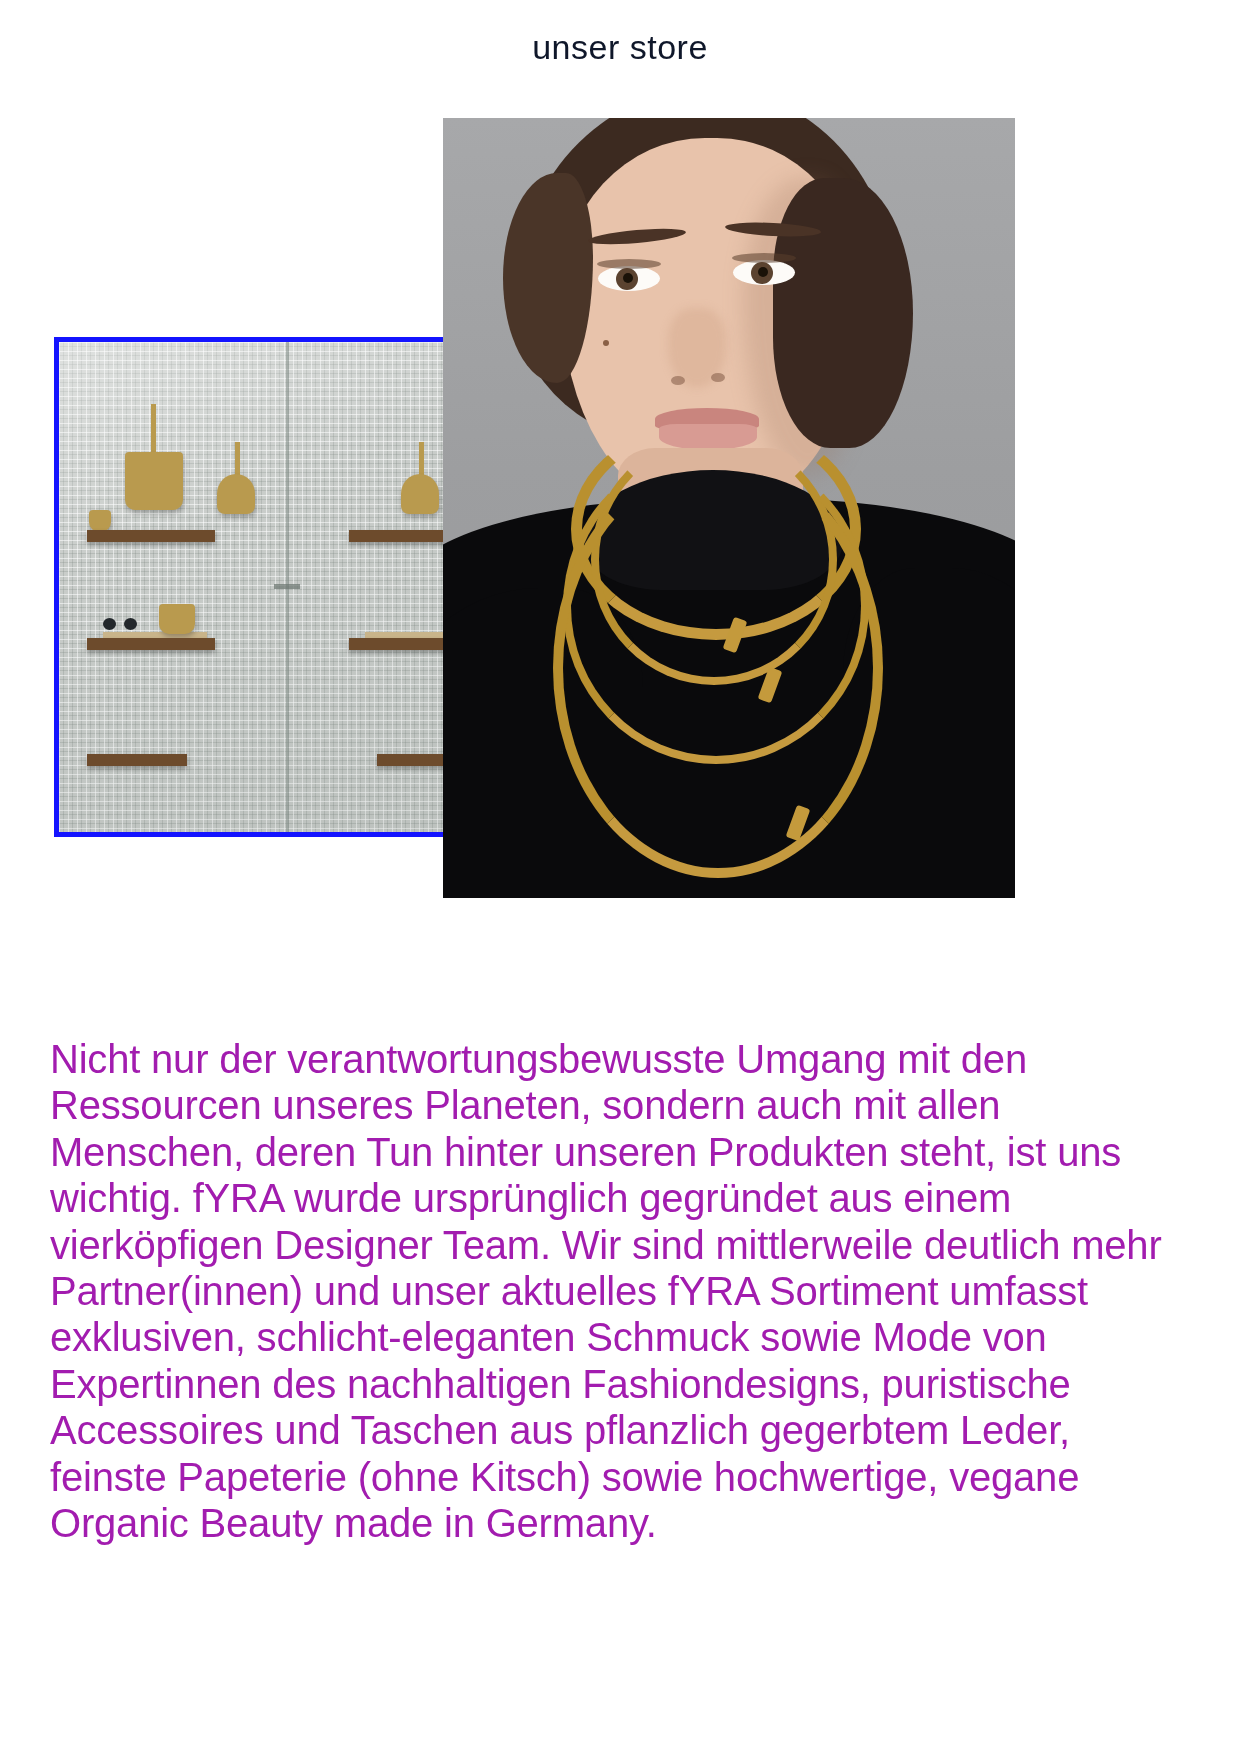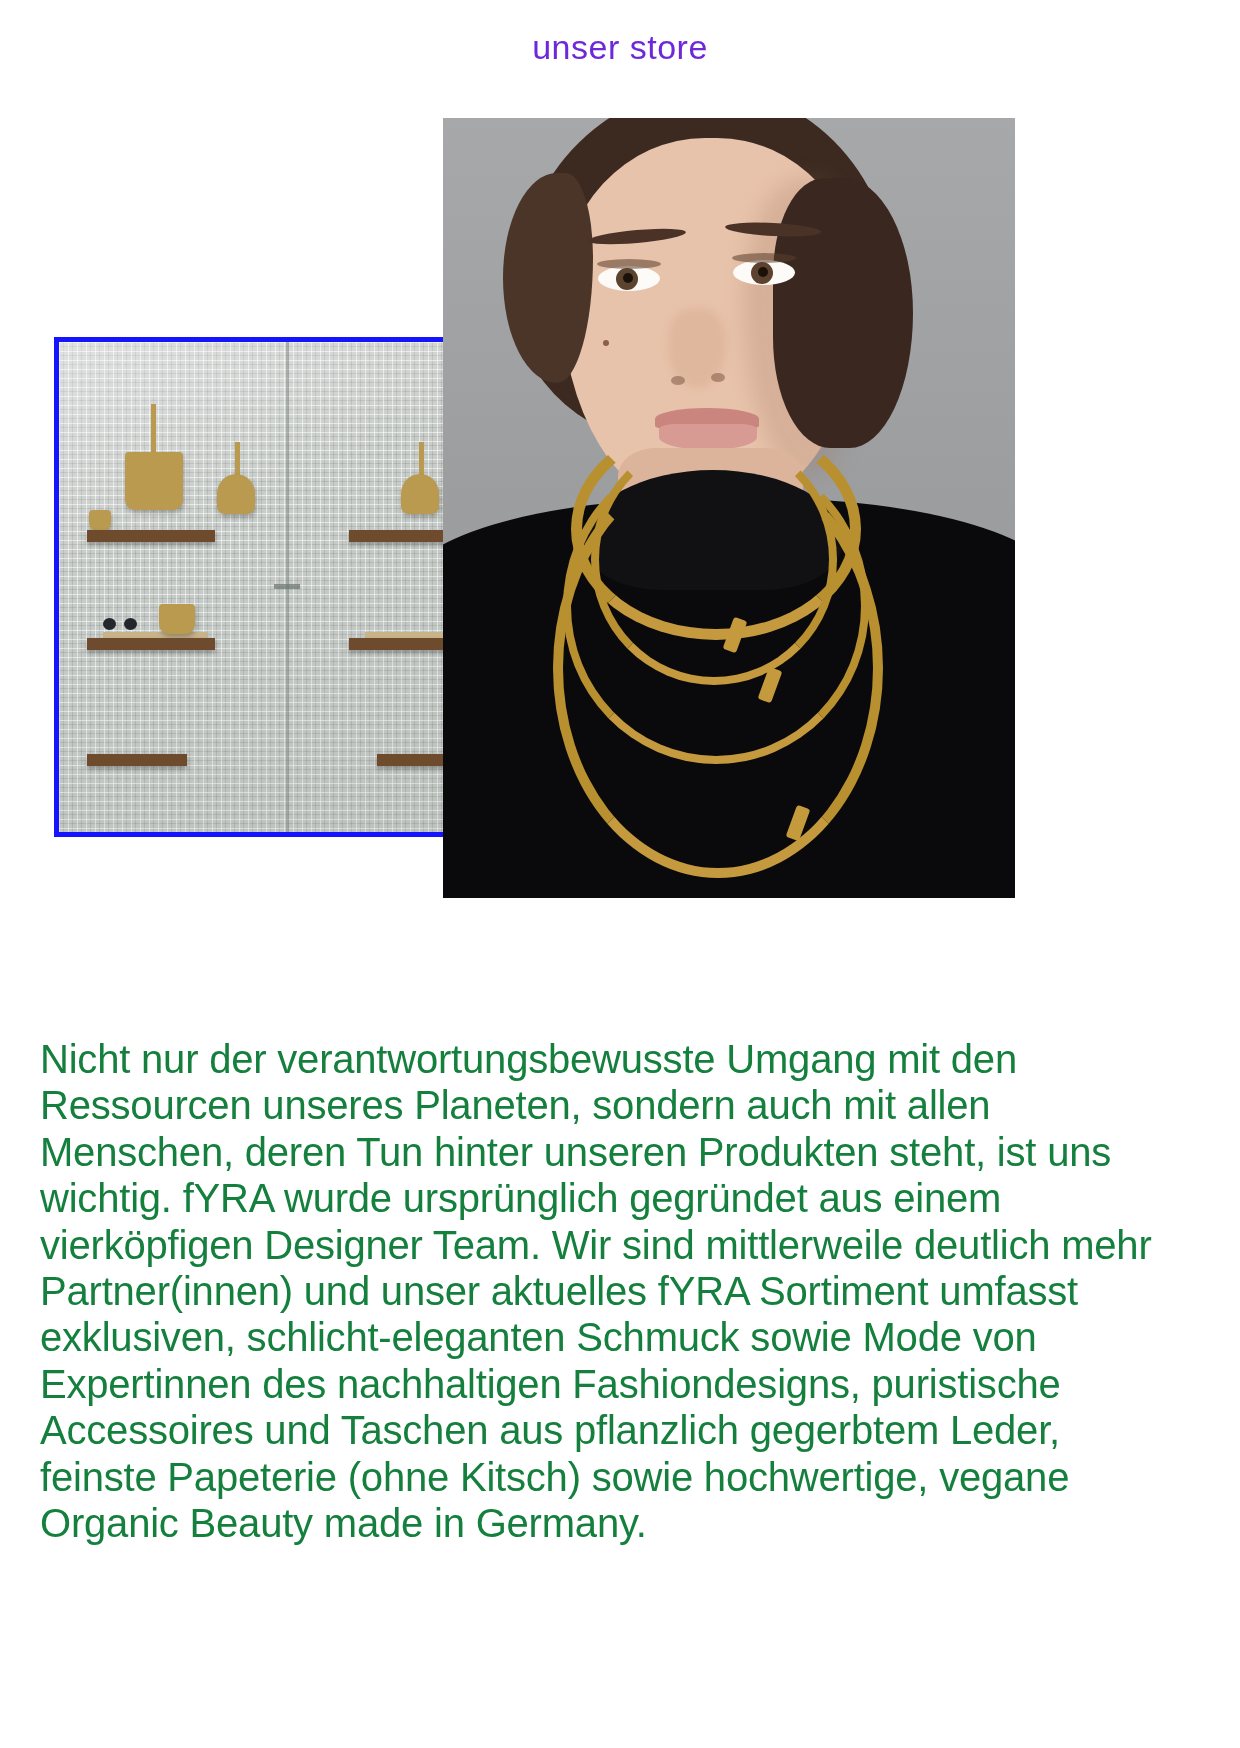--- a/index.html
+++ b/index.html
@@ -17,21 +17,21 @@
 
   
   .page-header {
     position: absolute;
     top: 28px;
     left: 0;
     width: 100%;
     text-align: center;
     font-size: 34px;
     letter-spacing: 0.5px;
-    color: #6d28d9;
+    color: #0f172a;
     font-weight: 400;
   }
 
   
   .collage {
     position: absolute;
     top: 118px;
     left: 0;
     width: 1240px;
     height: 790px;
@@ -356,24 +356,24 @@
     width: 13px; height: 12px;
     background: #23282c;
     border-radius: 50%;
   }
   .glasses::before { left: 0; }
   .glasses::after  { right: 0; }
 
   
   .body-text {
     position: absolute;
-    left: 40px;
+    left: 50px;
     top: 1036px;
     width: 1125px;
-    color: #15803d;
+    color: #a21caf;
     font-size: 40px;
     line-height: 1.16;
     font-weight: 500;
     letter-spacing: -0.2px;
     white-space: pre-line;
   }
 </style>
 </head>
 <body>
 

